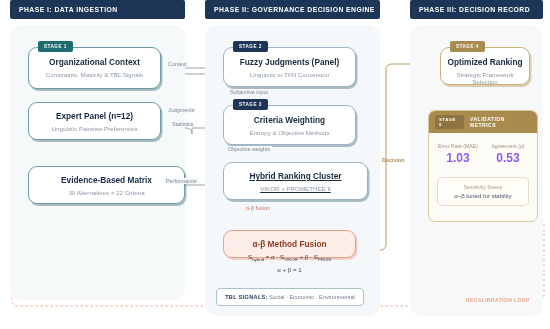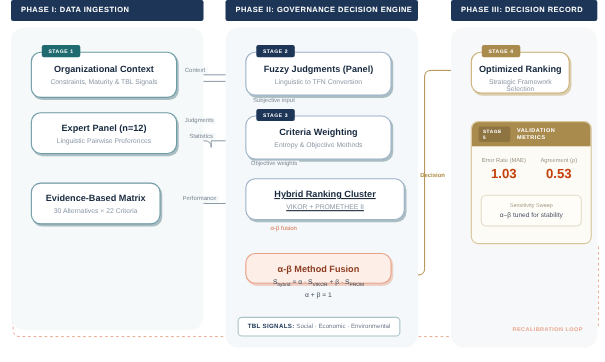--- a/index.html
+++ b/index.html
@@ -148,21 +148,21 @@
     padding: 2px 4px;
     border-radius: 2px;
     font-size: 4.3px;
   }
   .metrics {
     display: flex;
     padding: 10px 4px 6px 4px;
   }
   .metric { flex: 1; text-align: center; }
   .metric .m-label { font-size: 5.2px; color: #9c9384; }
-  .metric .m-value { font-size: 12px; font-weight: bold; color: #c2410c; margin-top: 2px; }
+  .metric .m-value { font-size: 12px; font-weight: bold; color: #8b5cf6; margin-top: 2px; }
   #sweep {
     margin: 6px 8px 0 8px;
     border: 1px solid #e4dcc8;
     border-radius: 5px;
     background: #fffdf8;
     text-align: center;
     padding: 6px 2px;
   }
   #sweep .s-title { font-size: 5px; color: #aaa08a; }
   #sweep .s-text { font-size: 6px; color: #4a5668; margin-top: 3px; }
@@ -227,21 +227,21 @@
   <span class="badge teal">STAGE 1</span>
   <p class="title">Organizational Context</p>
   <p class="sub">Constraints, Maturity &amp; TBL Signals</p>
 </div>
 
 <div class="node teal" id="n-expert" style="left:28px; top:102px; width:133px; height:38px; padding:9px 6px 0 6px;">
   <p class="title">Expert Panel (n=12)</p>
   <p class="sub">Linguistic Pairwise Preferences</p>
 </div>
 
-<div class="node teal" id="n-evid" style="left:28px; top:166px; width:118px; height:38px; padding:9px 6px 0 6px;">
+<div class="node teal" id="n-evid" style="left:28px; top:166px; width:157px; height:38px; padding:9px 6px 0 6px;">
   <p class="title">Evidence-Based Matrix</p>
   <p class="sub">30 Alternatives × 22 Criteria</p>
 </div>
 
 <div class="phase" id="phase2">
   <div class="phase-header">PHASE II: GOVERNANCE DECISION ENGINE</div>
   <div class="phase-body"></div>
 </div>
 
 <div class="node navy" id="n-fuzzy" style="left:223px; top:47px; width:133px; height:40px; padding:10px 6px 0 6px;">
@@ -271,21 +271,21 @@
 
 <div id="tbl-bar" style="left:216px; top:288px; width:148px;">
   <b>TBL SIGNALS:</b><span> Social · Economic · Environmental</span>
 </div>
 
 <div class="phase" id="phase3">
   <div class="phase-header">PHASE III: DECISION RECORD</div>
   <div class="phase-body"></div>
 </div>
 
-<div class="node gold" id="n-opt" style="left:428px; top:47px; width:90px; height:38px; padding:10px 5px 0 5px;">
+<div class="node gold" id="n-opt" style="left:440px; top:47px; width:90px; height:38px; padding:10px 5px 0 5px;">
   <span class="badge gold">STAGE 4</span>
   <p class="title">Optimized Ranking</p>
   <p class="sub">Strategic Framework Selection</p>
 </div>
 
 <div id="validation" style="left:428px; top:110px; width:110px; height:112px;">
   <div id="validation-head">
     <span class="vb">STAGE 5</span>
     <span>VALIDATION METRICS</span>
   </div>

